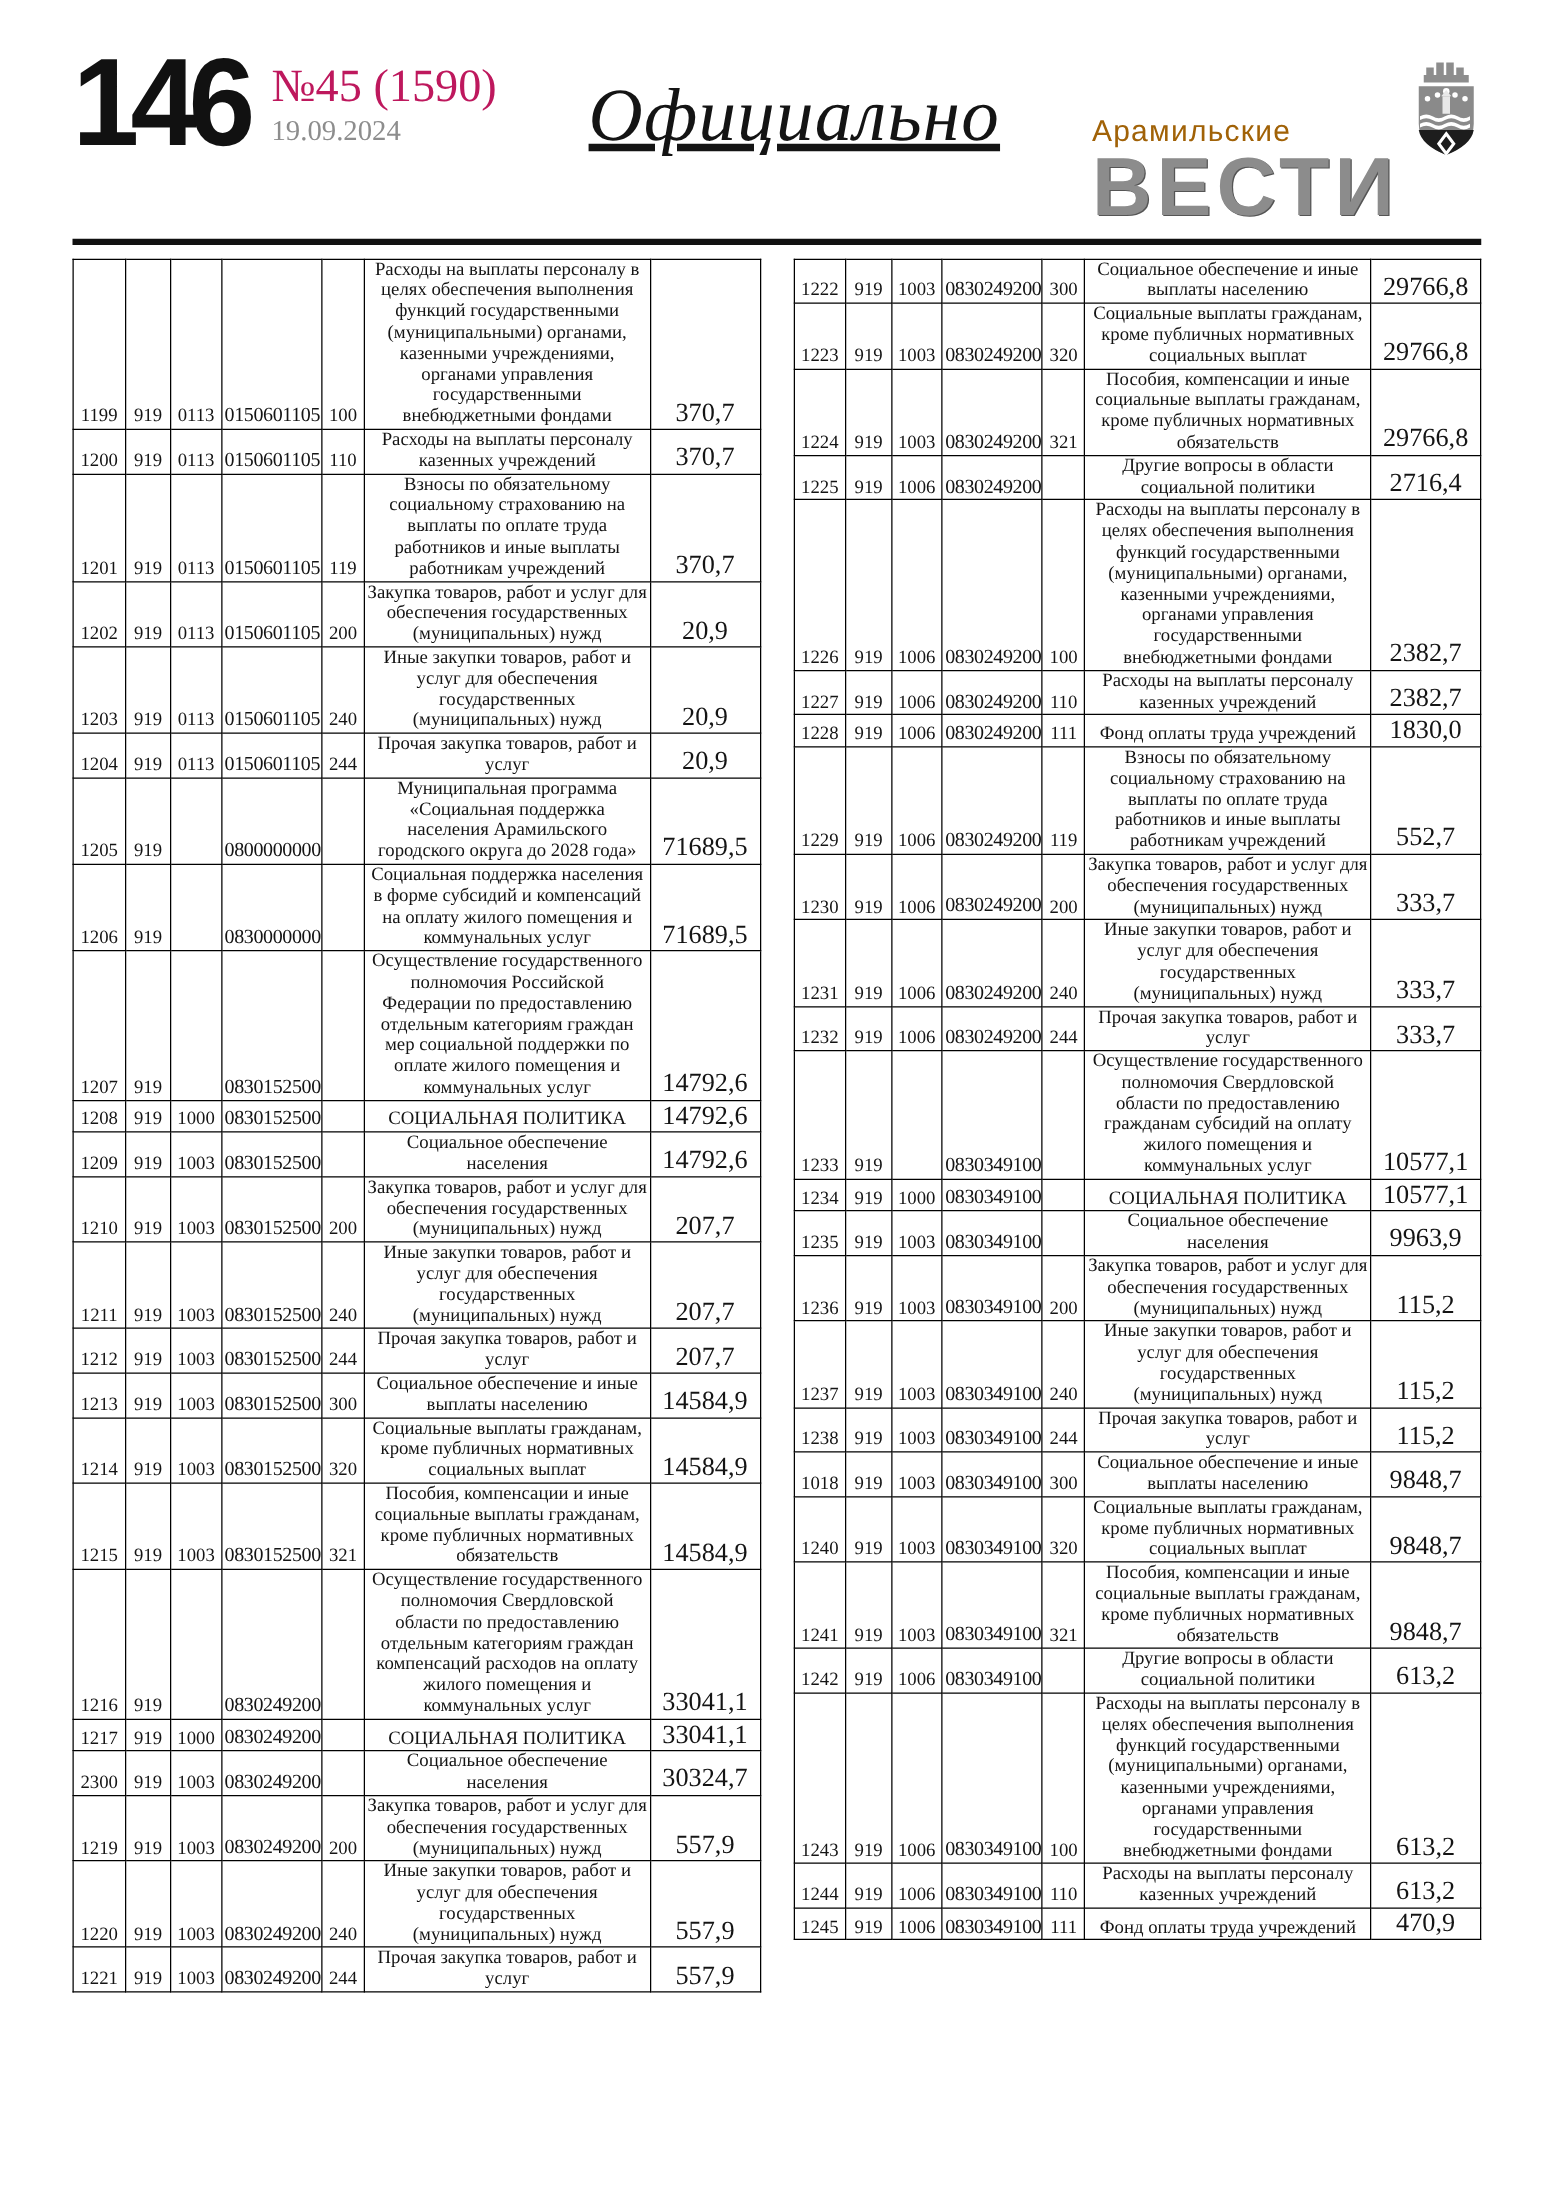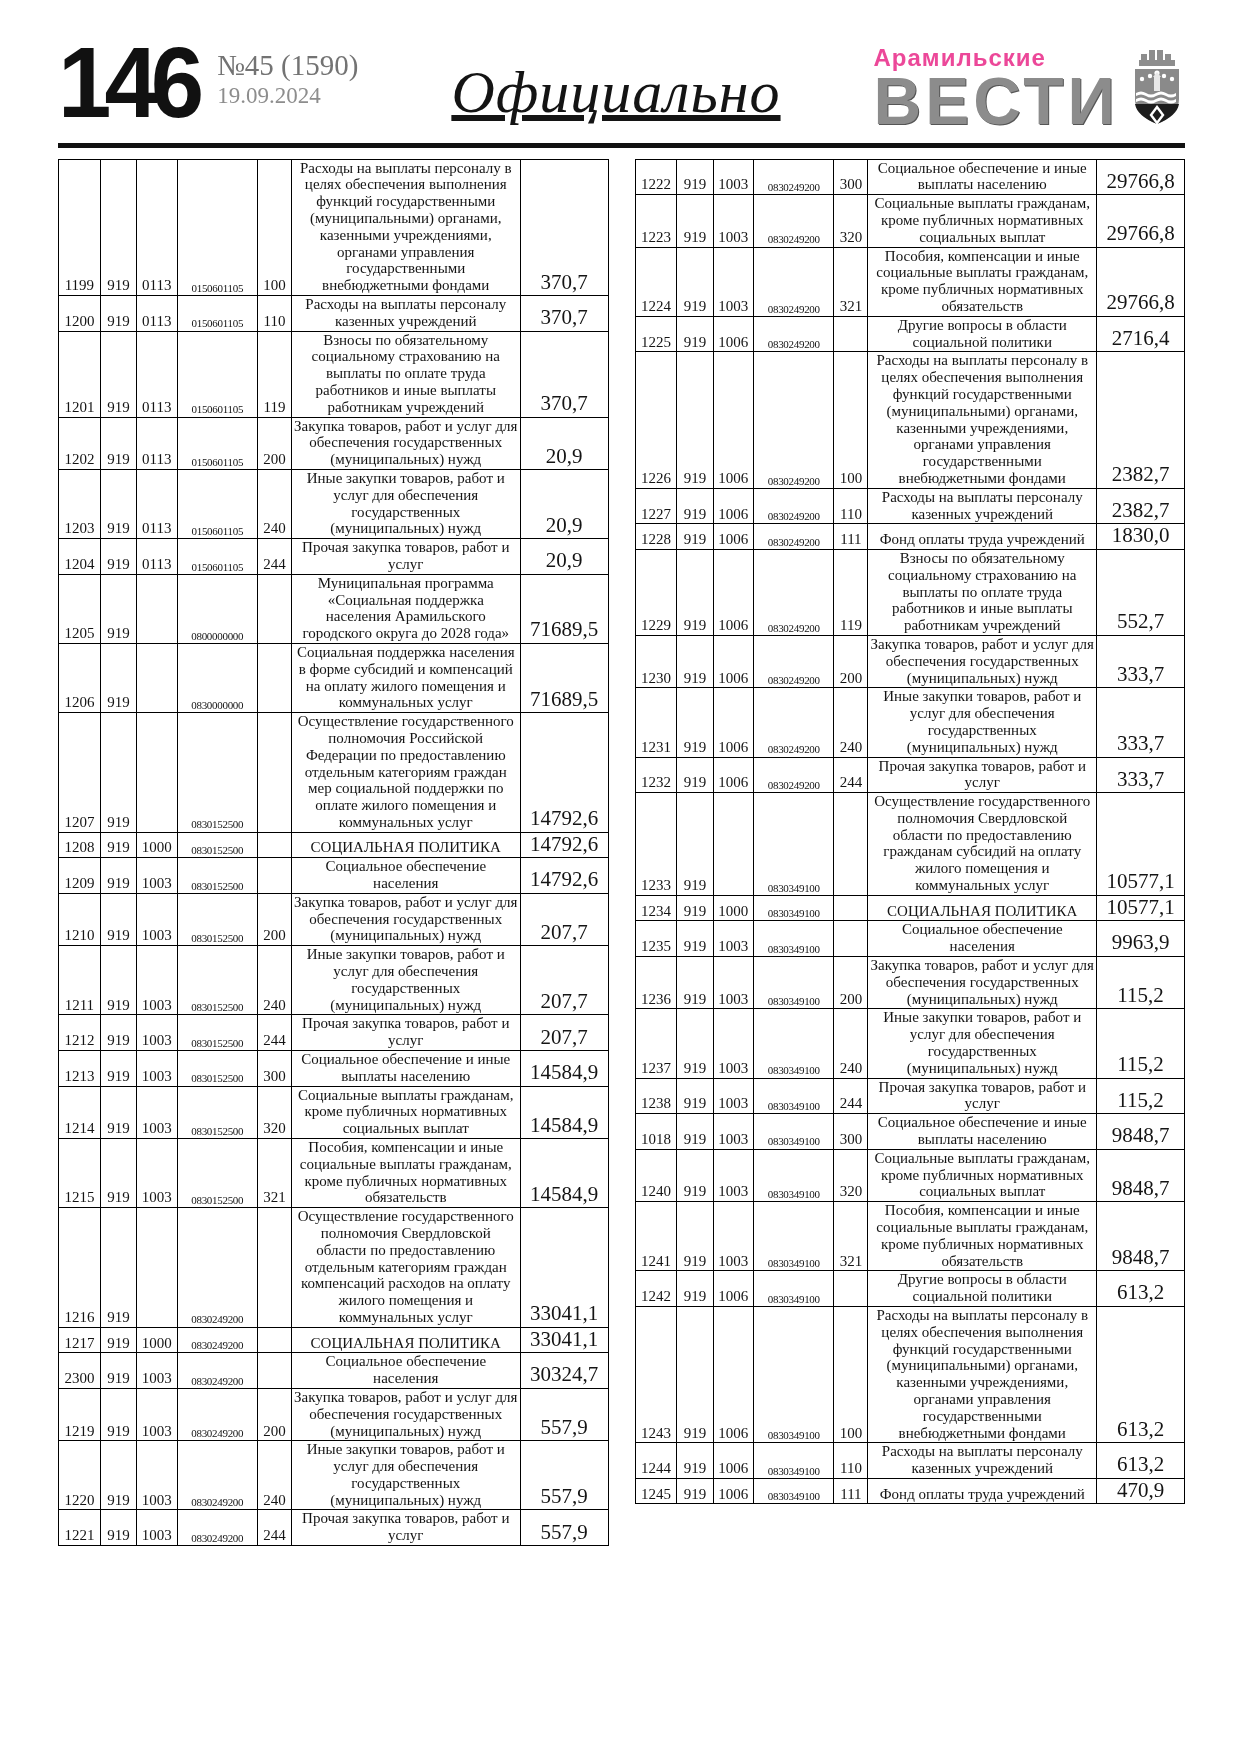--- a/index.html
+++ b/index.html
@@ -9,53 +9,53 @@
   }
   .page{padding:40px 56px 0 58px;}
   
   .masthead{display:flex;align-items:flex-start;}
   .page-num{
     font-family:"Liberation Sans", sans-serif;font-weight:bold;
     font-size:96px;line-height:.86;letter-spacing:-7px;color:#111;
     transform:scaleY(1.04);transform-origin:top left;
   }
   .issue-block{margin-left:20px;padding-top:10px;}
-  .issue-no{font-size:29px;line-height:1.1;color:#737373;}
+  .issue-no{font-size:37px;line-height:1.1;color:#be185d;}
   .issue-date{font-size:23px;line-height:1.2;color:#8d8d8d;}
   .section-title{
     flex:1;text-align:center;font-style:italic;font-size:60px;
     padding-top:18px;letter-spacing:1px;color:#141414;
     font-family:"Liberation Serif", serif;
     text-decoration:underline;
   }
   .brand{display:flex;align-items:flex-start;gap:10px;padding-top:6px;}
   .brand-text{text-align:left;}
   .brand-top{
-    font-family:"Liberation Sans", sans-serif;font-weight:bold;
-    font-size:24px;letter-spacing:1px;color:#ec4899;line-height:1;
+    font-family:"Liberation Sans", sans-serif;font-weight:normal;
+    font-size:24px;letter-spacing:1px;color:#a16207;line-height:1;margin-top:48px;
   }
   .brand-bottom{
     font-family:"Liberation Sans", sans-serif;font-weight:bold;
     font-size:66px;letter-spacing:4px;color:#8c8c8c;line-height:.95;
     text-shadow:1px 1px 0 #555;
   }
   .emblem{width:56px;height:80px;flex:0 0 auto;}
   .rule{height:5px;background:#111;margin-top:10px;}
   
   .columns{display:flex;gap:26px;margin-top:11px;align-items:flex-start;}
   .colwrap{flex:1;}
   table.budget{
     border-collapse:collapse;width:100%;
     font-size:15px;line-height:1.12;color:#141414;table-layout:fixed;
   }
   table.budget td{
     border:1px solid #000;vertical-align:bottom;text-align:center;
     padding:0 2px 1px 2px;overflow:hidden;
   }
-  td.col3{font-size:11px;letter-spacing:-0.3px;}
+  td.col3{font-size:16px;letter-spacing:-0.3px;}
   td.col6{font-size:21px;}
   col.c0{width:7.6%;} col.c1{width:6.6%;} col.c2{width:7.4%;}
   col.c3{width:14.6%;} col.c4{width:6.2%;} col.c5{width:41.6%;}
   col.c6{width:16.0%;}
 </style>
 </head>
 <body>
 
 <div class="page">
 

